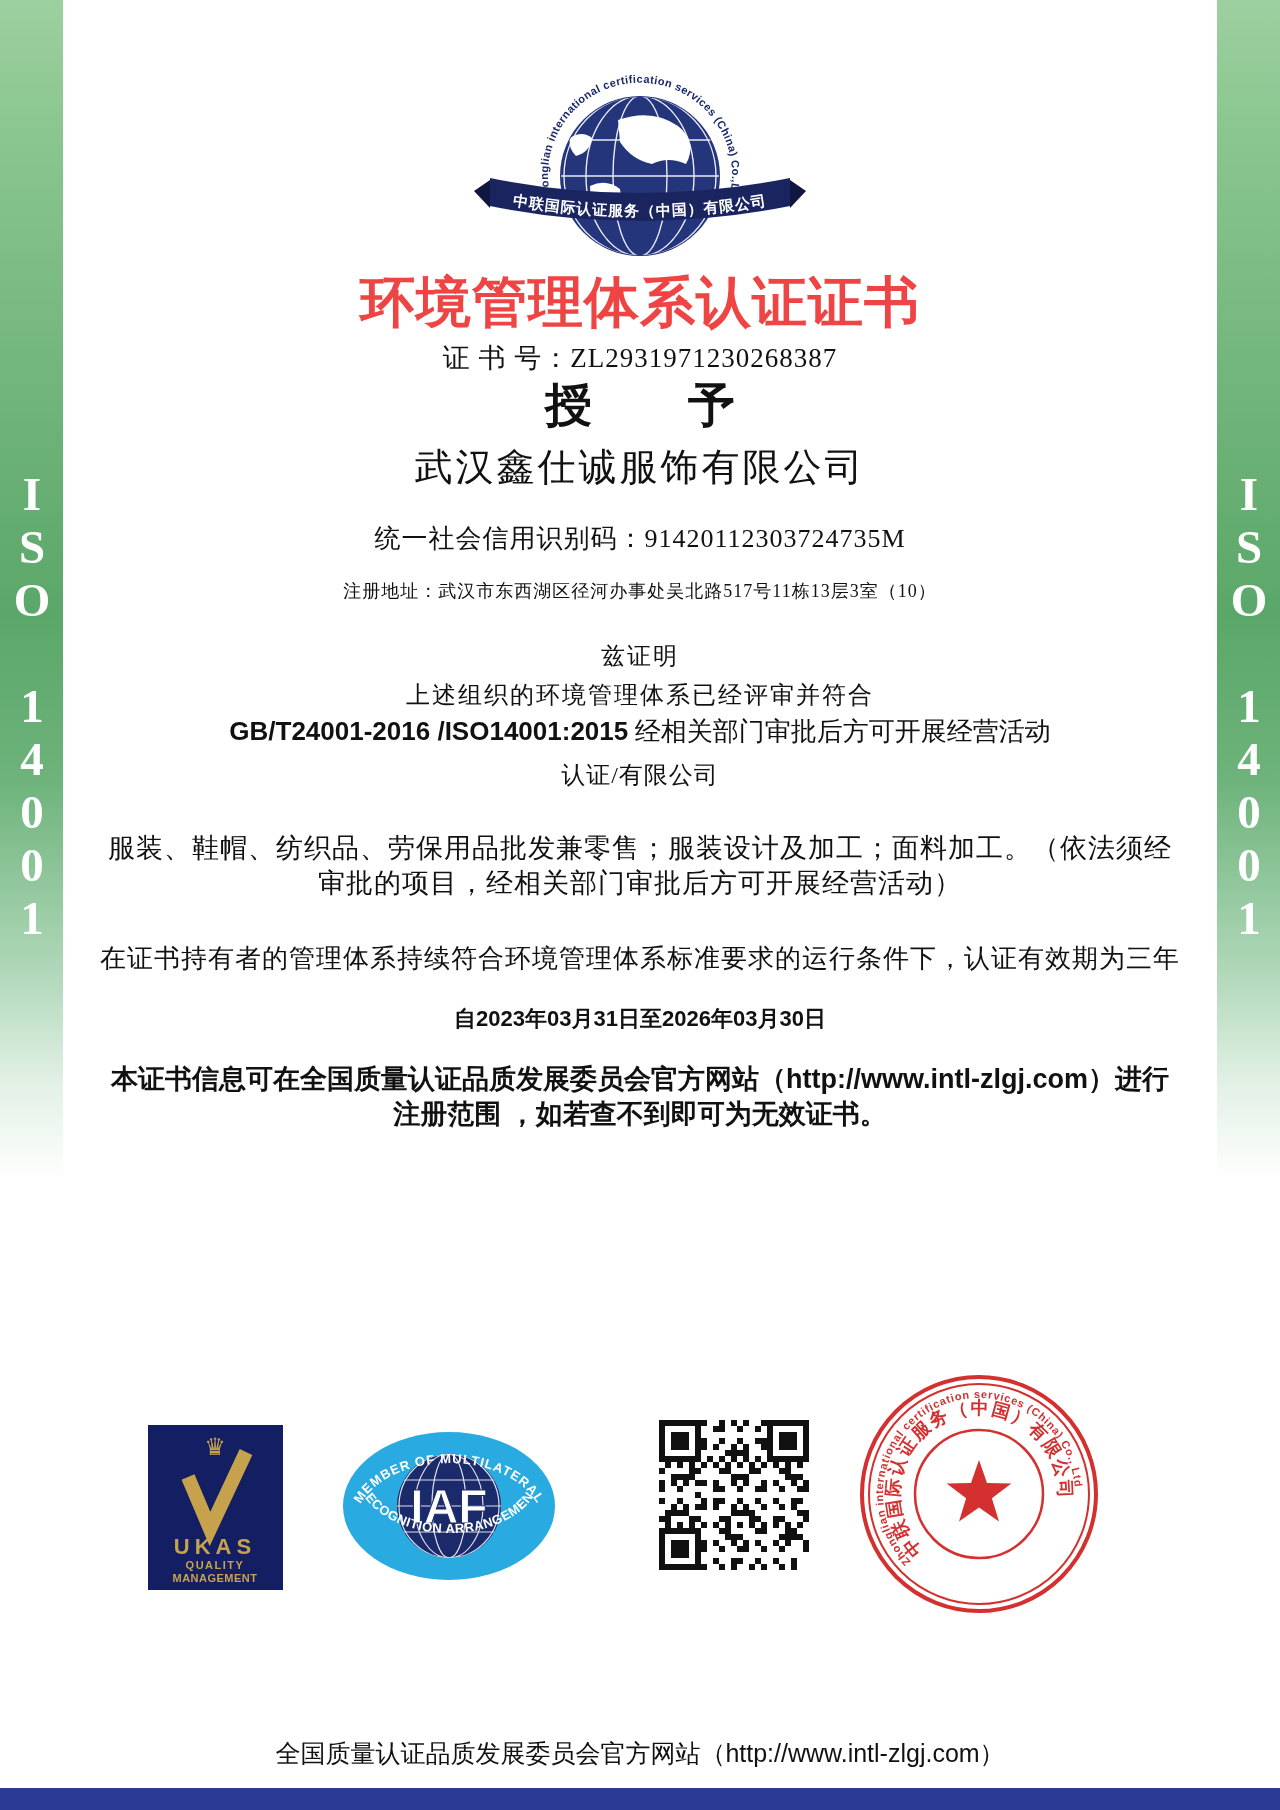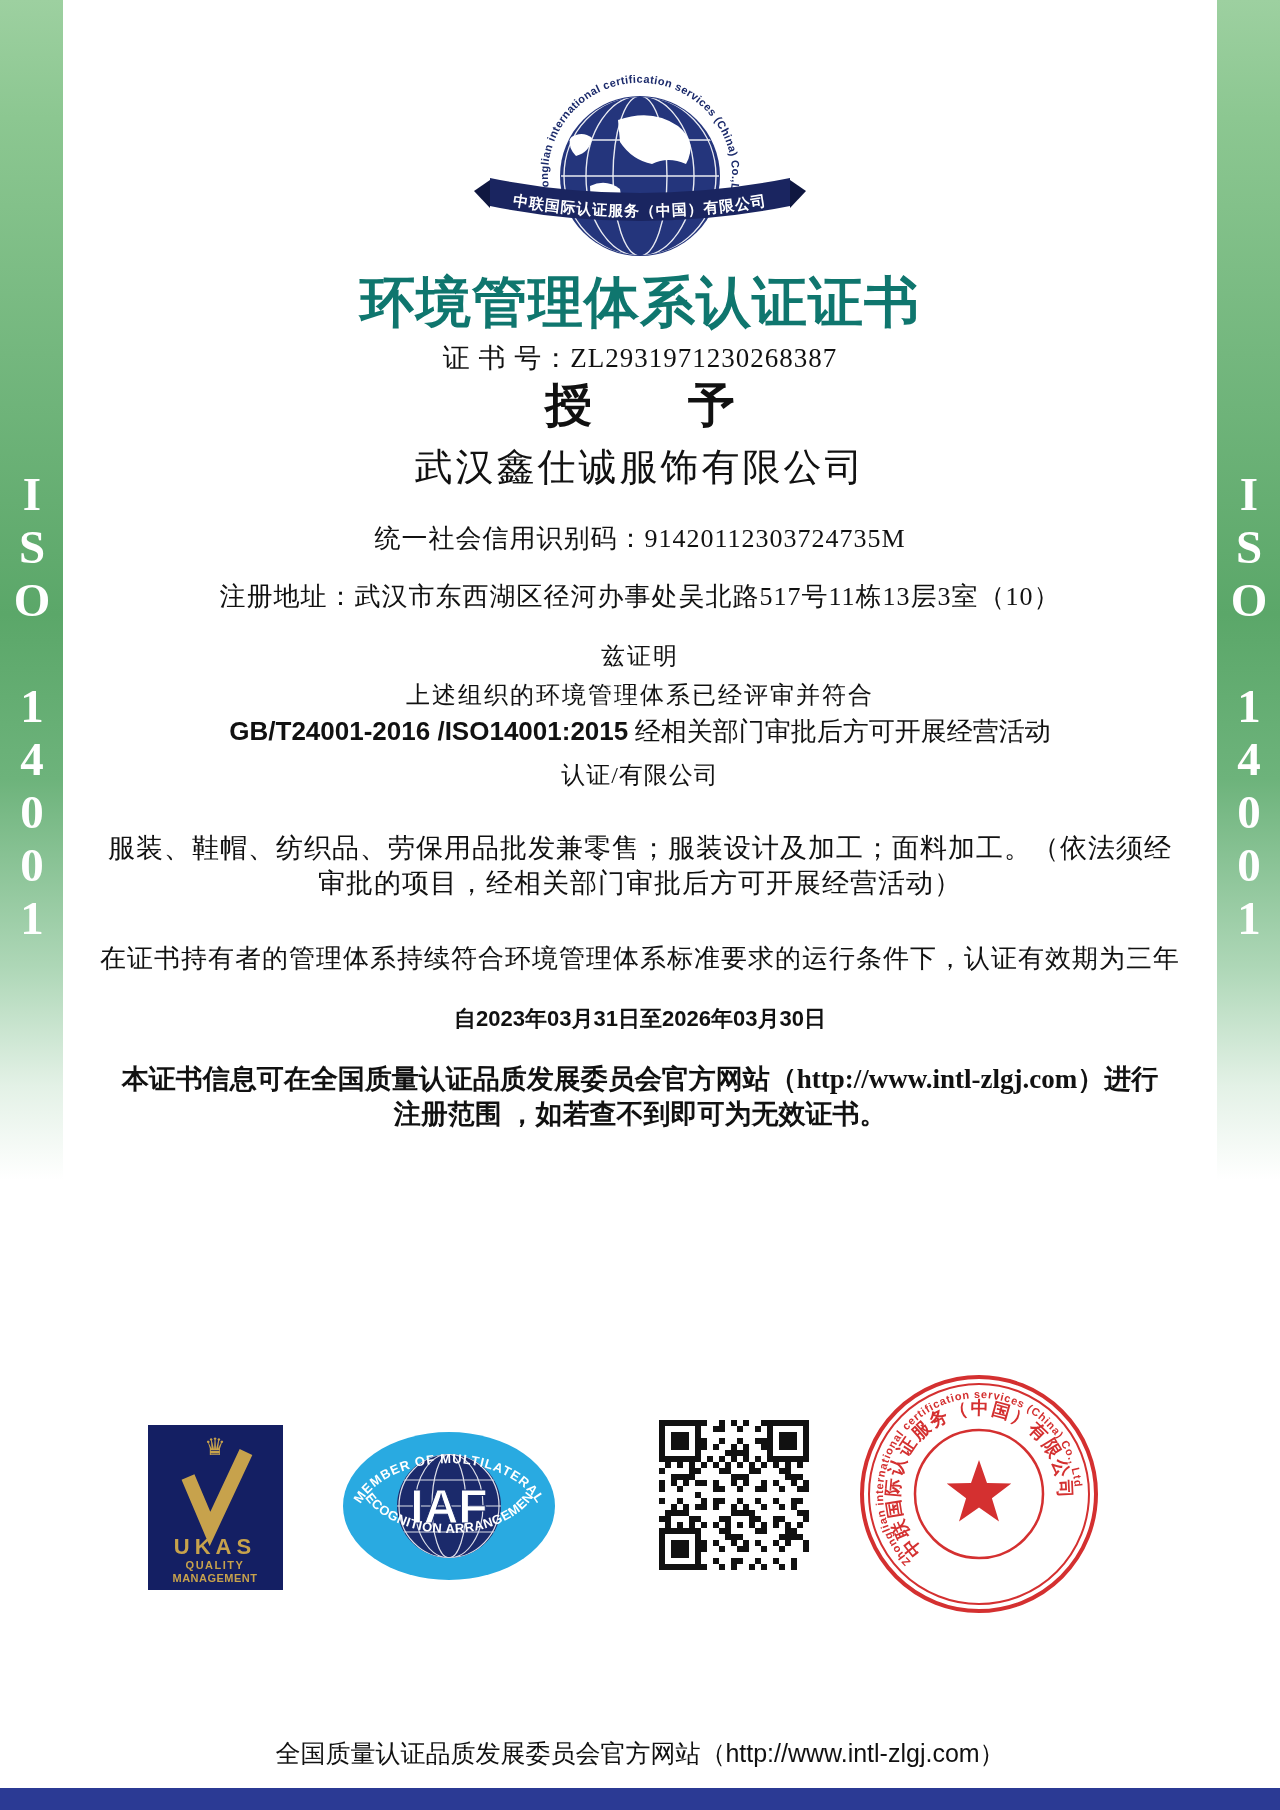--- a/index.html
+++ b/index.html
@@ -15,36 +15,36 @@
   .side-bar.left{left:0;}
   .side-bar.right{right:0;}
   .side-text{
     position:absolute;top:468px;left:50%;transform:translateX(-50%);
     writing-mode:vertical-rl;text-orientation:upright;
     color:#ffffff;font-size:47px;font-weight:bold;line-height:1;
     font-family:"Liberation Serif", serif;letter-spacing:1px;white-space:pre;
   }
   
   .row{position:absolute;left:70px;right:70px;text-align:center;}
-  .title-row{top:266px;font-family:"Liberation Sans", sans-serif;font-weight:700;font-size:55px;letter-spacing:1px;color:#0f766e;}
+  .title-row{top:266px;font-family:"Liberation Sans", sans-serif;font-weight:700;font-size:55px;letter-spacing:1px;color:#ef4444;}
   .certno-row{top:340px;font-size:27px;letter-spacing:1px;}
   .grant-row{top:374px;font-family:"Liberation Sans", sans-serif;font-weight:700;font-size:47px;}
   .grant-row .gap{display:inline-block;width:96px;}
   .company-row{top:442px;font-size:38px;letter-spacing:3px;}
   .credit-row{top:521px;font-size:26px;letter-spacing:1px;}
-  .address-row{top:579px;font-size:26px;letter-spacing:1px;}
+  .address-row{top:579px;font-size:18px;letter-spacing:1px;}
   .certify-row{top:640px;font-size:24px;letter-spacing:2px;}
   .statement-row{top:679px;font-size:24px;letter-spacing:2px;}
   .standard-row{top:714px;font-size:26px;}
   .standard-code{font-family:"Liberation Sans", sans-serif;font-weight:700;}
   .scopelabel-row{top:759px;font-size:24px;letter-spacing:1px;}
   .scope-row{top:831px;left:95px;right:95px;font-size:27px;line-height:1.3;letter-spacing:1px;}
   .validity-row{top:941px;font-size:26px;letter-spacing:1px;}
   .dates-row{top:1004px;font-family:"Liberation Sans", sans-serif;font-weight:700;font-size:22px;}
-  .verify-row{top:1062px;font-family:Liberation Serif, serif;font-weight:600;font-size:27px;line-height:1.3;}
+  .verify-row{top:1062px;font-family:Liberation Sans, sans-serif;font-weight:600;font-size:27px;line-height:1.3;}
   .footer-row{top:1737px;font-family:"Liberation Sans", sans-serif;font-weight:400;font-size:25px;}
   
   .logo-wrap{position:absolute;top:68px;left:50%;transform:translateX(-50%);width:340px;height:196px;}
   
   .badge{position:absolute;}
   .ukas{left:148px;top:1425px;width:135px;height:165px;}
   .iaf{left:340px;top:1430px;width:218px;height:152px;}
   .qr{left:652px;top:1413px;width:164px;height:164px;}
   .seal{left:856px;top:1371px;width:246px;height:246px;}
   

